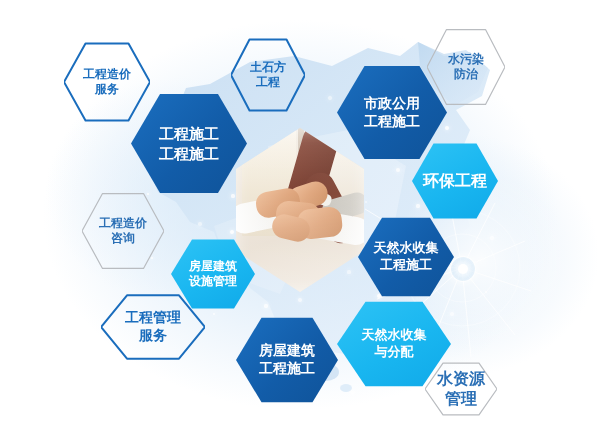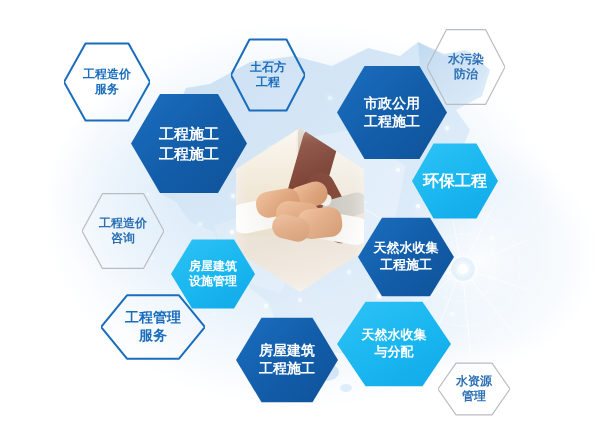--- a/index.html
+++ b/index.html
@@ -388,21 +388,21 @@
           <span class="hx-label">天然水收集</span>
           <span class="hx-label">与分配</span>
         </div>
       </div>
       <div class="hex solid navy" style="left: 236px; top: 316px; width: 102px; height: 88px; font-size: 14px;">
         <div class="txt">
           <span class="hx-label">房屋建筑</span>
           <span class="hx-label">工程施工</span>
         </div>
       </div>
-      <div class="hex outline gray" style="left: 438px; top: 362px; width: 72px; height: 54px; font-size: 12px;">
+      <div class="hex outline gray" style="left: 425px; top: 362px; width: 72px; height: 54px; font-size: 16px;">
         <svg viewBox="0 0 100 100" preserveAspectRatio="none">
           <polygon points="25,2 75,2 100,50 75,98 25,98 0,50" fill="none" stroke="#b9bcc0" stroke-width="1.2" vector-effect="non-scaling-stroke" stroke-linejoin="round"></polygon>
         </svg>
         <div class="txt">
           <span class="hx-label">水资源</span>
           <span class="hx-label">管理</span>
         </div>
       </div>
     </div>
 

